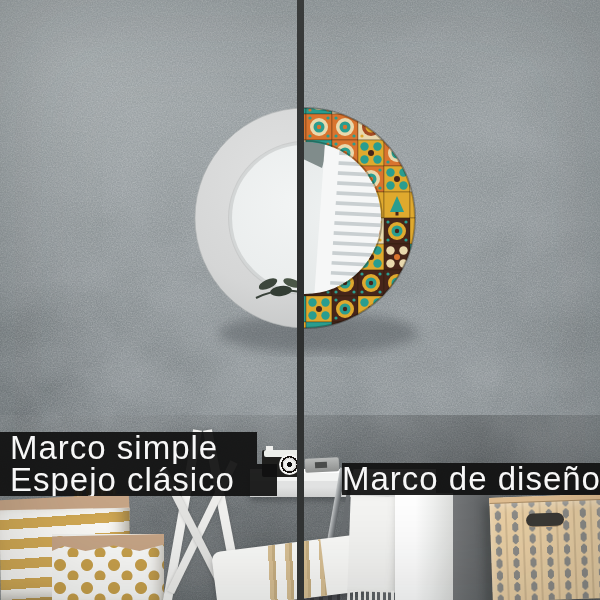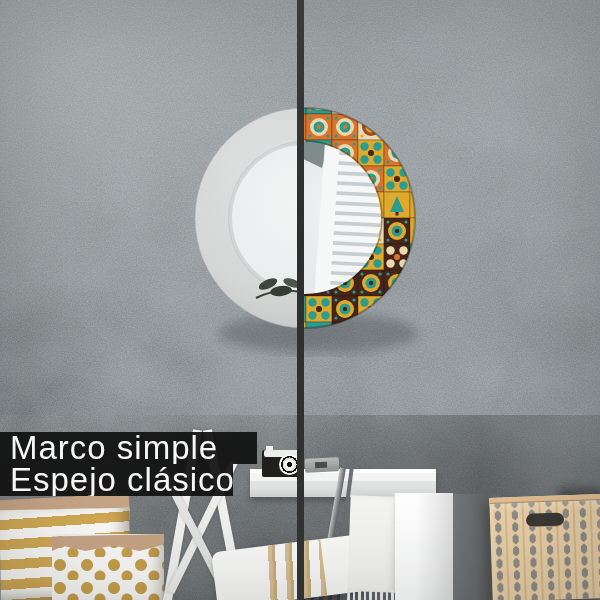--- a/index.html
+++ b/index.html
@@ -81,21 +81,21 @@
   #basket .rim{position:absolute;left:0;top:0;width:100%;height:6px;background:#e2bf92;border-bottom:1px solid rgba(90,70,40,.4);}
   #basket .handle{position:absolute;left:36px;top:17px;width:38px;height:14px;background:#3b3935;border-radius:7px;
     border-bottom:1px solid #caa87e;}
 
   
   #divider{left:297px;top:0;width:7px;height:600px;
     background:linear-gradient(180deg,#3a3c3c,#2d2f2f 40%,var(--divider,#323434));z-index:8;}
   .bar{background:rgba(16,16,16,.93);color:var(--bar_text,#f7f7f7);font-weight:400;font-size:33px;
     letter-spacing:1px;white-space:nowrap;z-index:9;overflow:hidden;}
   #bar-l1{left:0;top:432px;width:257px;height:32px;line-height:32px;padding-left:10px;}
-  #bar-l2{left:0;top:464px;width:233px;height:32px;line-height:32px;padding-left:10px;}
+  #bar-l2{left:0;top:464px;width:277px;height:32px;line-height:32px;padding-left:10px;}
   #bar-r1{left:342px;top:431px;width:258px;height:32px;line-height:32px;text-align:right;padding-right:9px;}
   #bar-r2{left:342px;top:463px;width:258px;height:32px;line-height:32px;text-align:right;padding-right:9px;}
 
   #mirror-svg{left:0;top:0;z-index:6;}
   #vignette{inset:0;z-index:7;pointer-events:none;box-shadow:inset 0 0 120px rgba(18,22,25,.22);}
 </style>
 </head>
 <body>
 
 <div id="stage">
@@ -489,14 +489,17 @@
 
   <div id="vignette"></div>
   <div id="divider"></div>
 
   <div id="bar-l1" class="bar">
     <span>Marco simple</span>
   </div>
   <div id="bar-l2" class="bar">
     <span>Espejo clásico</span>
   </div>
+  <div id="bar-r2" class="bar">
+    <span>Marco de diseño</span>
+  </div>
 
 </div>
 
 </body></html>

